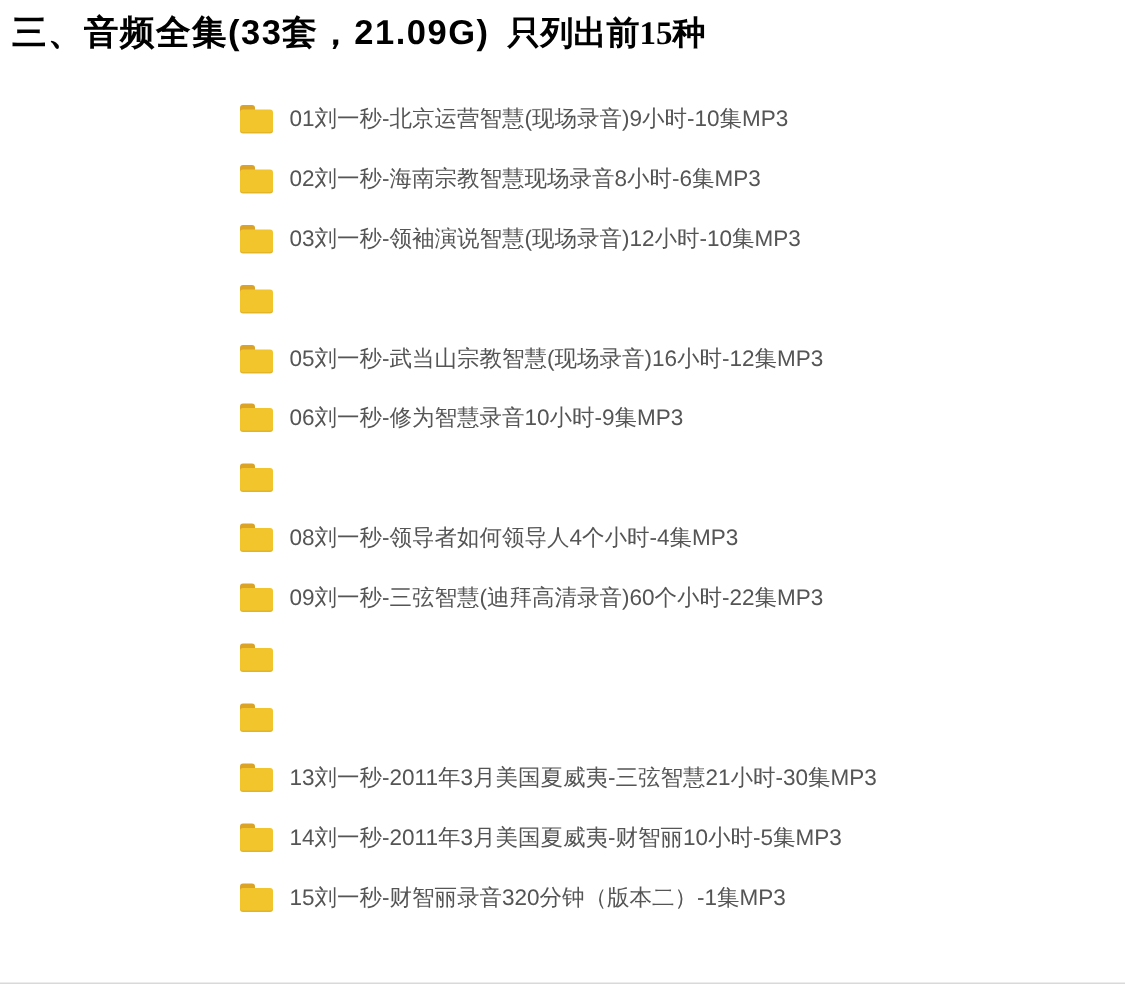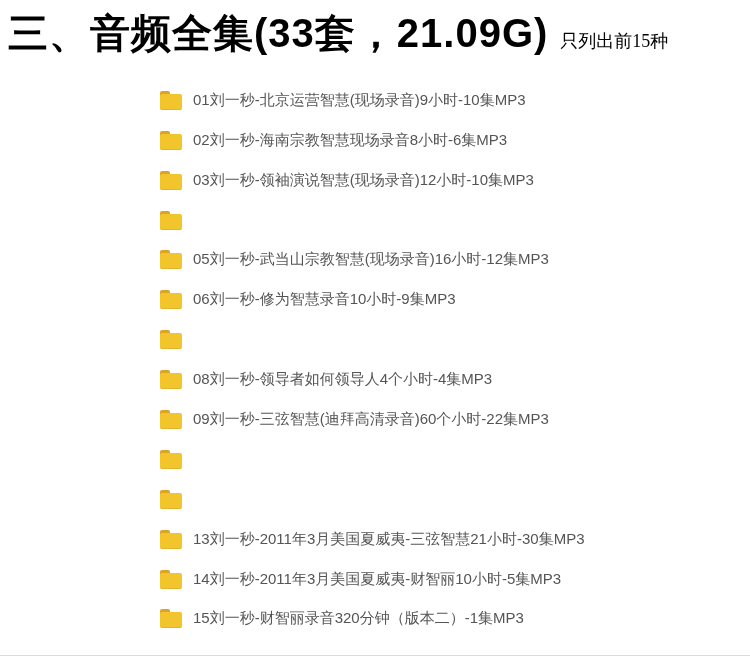--- a/index.html
+++ b/index.html
@@ -17,42 +17,42 @@
   .header {
     position: absolute;
     left: 8px;
     top: 6px;
     display: flex;
     align-items: baseline;
     gap: 12px;
     white-space: nowrap;
   }
   .title-main {
-    font-size: 40px;
+    font-size: 23px;
     font-weight: bold;
     color: var(--title-color, #000);
     letter-spacing: 1px;
     font-family: "Liberation Sans", sans-serif;
   }
   .title-suffix {
-    font-size: 18px;
-    font-weight: normal;
+    font-size: 22px;
+    font-weight: bold;
     color: var(--title-color, #000);
     font-family: "Liberation Serif", serif;
   }
   .folder-list {
     position: absolute;
     left: 160px;
     top: 70px;
     width: 580px;
   }
   .folder-row {
     height: 39.9px;
     display: flex;
-    align-items: flex-end;
+    align-items: flex-start;
     cursor: pointer;
   }
   .folder-icon {
     position: relative;
     width: 22px;
     height: 19px;
     flex: 0 0 22px;
     margin-right: 11px;
   }
   .folder-icon .tab {

